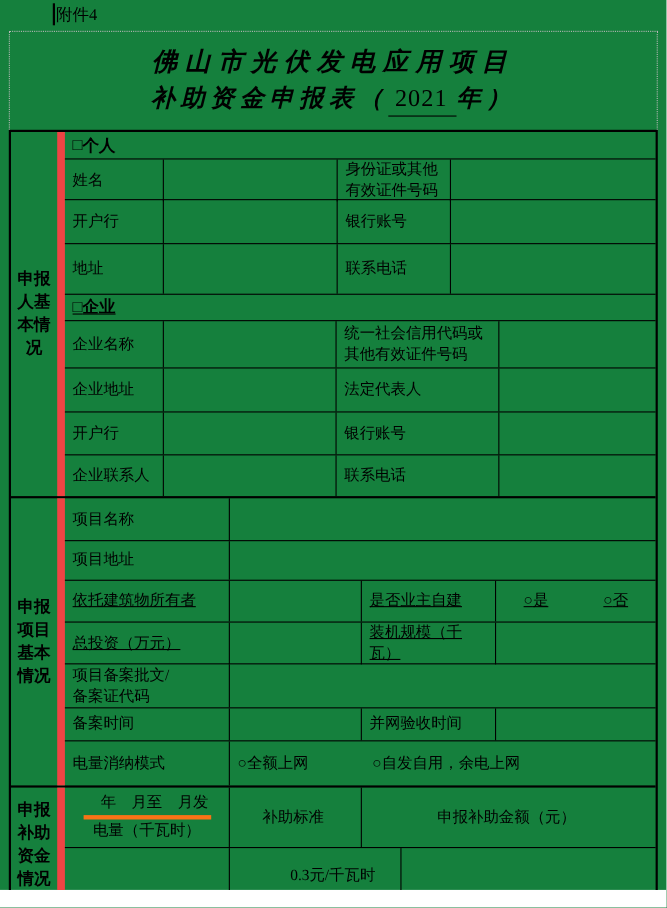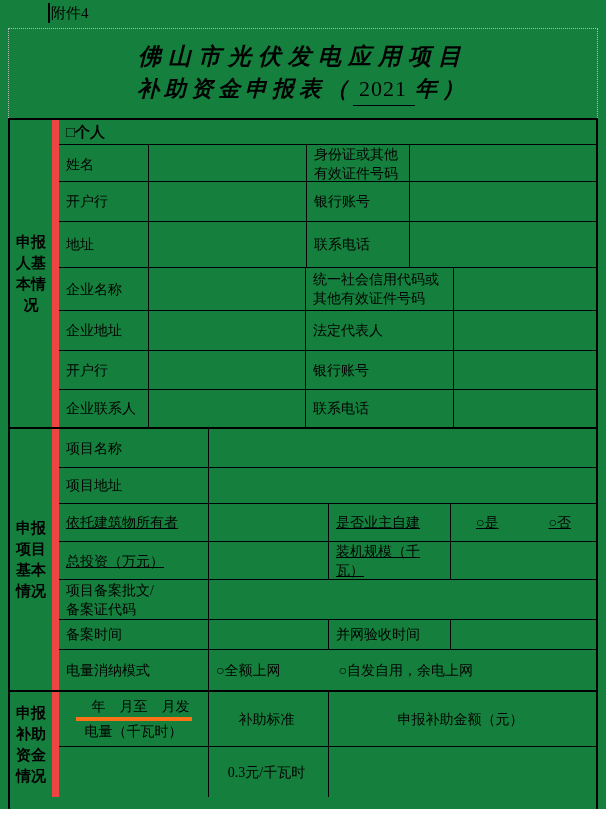--- a/index.html
+++ b/index.html
@@ -78,21 +78,21 @@
     display: flex; align-items: center;
     padding-left: 7px;
     border-bottom: 1px solid #000;
   }
   .hdr-row .u { text-decoration: underline; }
   .h25 { height: 25px; } .h24 { height: 24px; }
   .h37 { height: 37px; } .h40 { height: 40px; }
   .h46 { height: 46px; } .h43 { height: 43px; }
   .h39 { height: 39px; } .h36 { height: 36px; }
   .h38 { height: 38px; text-decoration: underline; } .h30 { height: 30px; }
-  .h55 { height: 55px; } .h50 { height: 50px; }
+  .h55 { height: 55px; } .h50 { height: 50px; gap: 36px; }
   .radio-pair { justify-content: space-around; padding: 0; }
   .consume-cell { gap: 58px; }
   .opt { display: flex; align-items: center; white-space: nowrap; }
   .centered { justify-content: center; text-align: center; padding-left: 0; }
   .period-cell {
     flex-direction: column; justify-content: center; align-items: center;
     padding: 0 5px; line-height: 21px;
   }
   .period-l1 { border-bottom: 4px solid #f97316; padding: 0 2px; }
 </style>
@@ -137,20 +137,23 @@
             <div class="cell narrowpad">银行账号</div>
             <div class="cell"></div>
           </div>
           <div class="grid g-person h46">
             <div class="cell">地址</div>
             <div class="cell"></div>
             <div class="cell narrowpad">联系电话</div>
             <div class="cell"></div>
           </div>
 
+          <div class="hdr-row h24">
+            <span class="u"><span>□</span><span>企业</span></span>
+          </div>
 
           <div class="grid g-ent h43">
             <div class="cell">企业名称</div>
             <div class="cell"></div>
             <div class="cell narrowpad">统一社会信用代码或其他有效证件号码</div>
             <div class="cell"></div>
           </div>
           <div class="grid g-ent h40">
             <div class="cell">企业地址</div>
             <div class="cell"></div>

